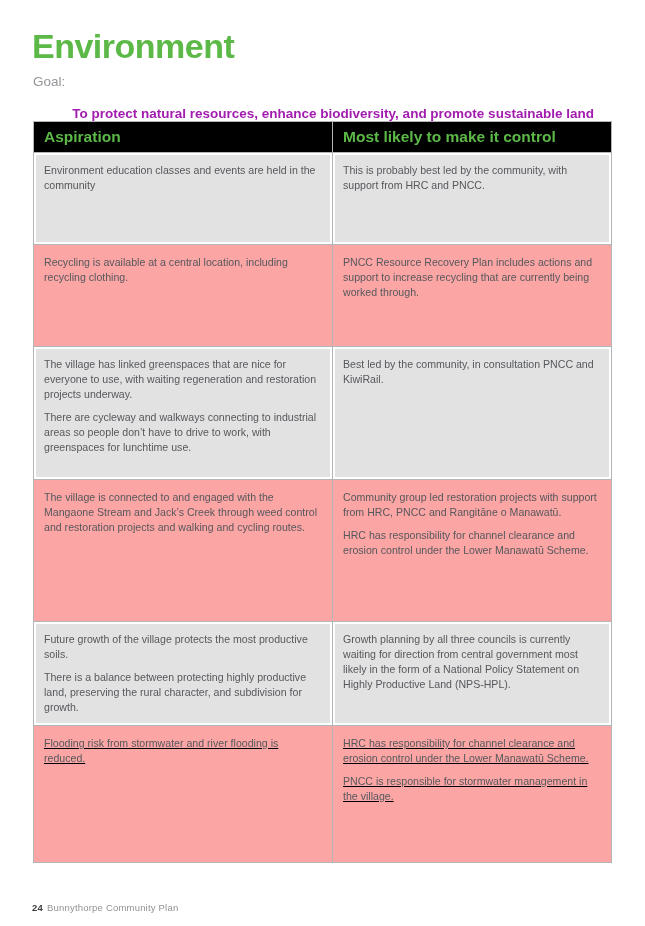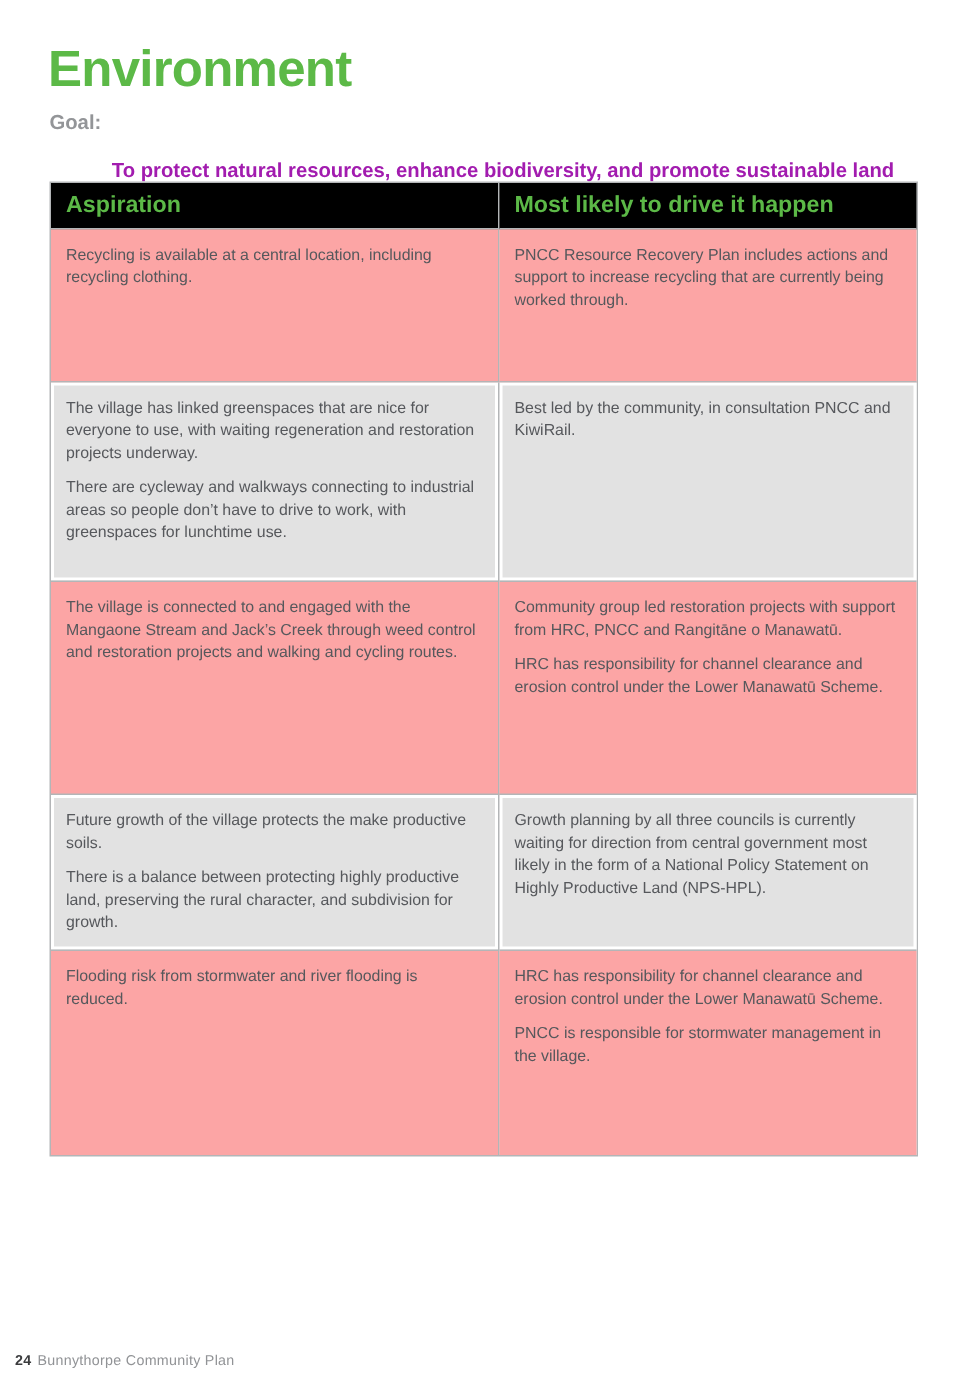--- a/index.html
+++ b/index.html
@@ -27,21 +27,21 @@
     left: 33px; top: 71px;
     width: 565px;
     display: flex;
     font-size: 13.5px;
     line-height: 21px;
   }
   .goal-label {
     color: #939598;
     margin-right: 7px;
     white-space: nowrap;
-    font-weight: bold;
+    font-weight: normal;
   }
   .goal-text {
     color: #a21caf;
     font-weight: bold;
     flex: 1;
     margin-top: 32px;
   }
   table.aspiration-table {
     position: absolute;
     left: 33px; top: 121px;
@@ -76,21 +76,21 @@
   }
   tr:last-child td { border-bottom: none; }
   tr.shaded td {
     background: #e2e2e2;
     box-shadow: inset 0 0 0 2px #ffffff;
   }
   td p { margin: 0 0 8px 0; }
   td p:last-child { margin-bottom: 0; }
   .footer {
     position: absolute;
-    left: 10px; top: 902px;
+    left: 32px; top: 902px;
     font-size: 9.5px;
     letter-spacing: 0.2px;
   }
   .footer .page-number { font-weight: bold; color: #3b3c3e; margin-right: 4px; }
   .footer .footer-text { color: #919396; }
 </style>
 </head>
 <body>
 
 <div class="page">
@@ -103,24 +103,32 @@
   </div>
 
   <table class="aspiration-table">
     <colgroup>
         <col class="c1">
         <col class="c2">
       </colgroup>
     <thead>
       <tr>
         <th>Aspiration</th>
-        <th>Most likely to drive it happen</th>
+        <th>Most likely to make it control</th>
       </tr>
     </thead>
     <tbody>
+        <tr class="shaded" style="height: 92px;">
+          <td>
+            <p>Environment education classes and events are held in the community</p>
+          </td>
+          <td>
+            <p>This is probably best led by the community, with support from HRC and PNCC.</p>
+          </td>
+        </tr>
         <tr style="height: 102px;">
           <td>
             <p>Recycling is available at a central location, including recycling clothing.</p>
           </td>
           <td>
             <p>PNCC Resource Recovery Plan includes actions and support to increase recycling that are currently being worked through.</p>
           </td>
         </tr>
         <tr class="shaded" style="height: 133px;">
           <td>
@@ -135,28 +143,28 @@
           <td>
             <p>The village is connected to and engaged with the Mangaone Stream and Jack’s Creek through weed control and restoration projects and walking and cycling routes.</p>
           </td>
           <td>
             <p>Community group led restoration projects with support from HRC, PNCC and Rangitāne o Manawatū.</p>
             <p>HRC has responsibility for channel clearance and erosion control under the Lower Manawatū Scheme.</p>
           </td>
         </tr>
         <tr class="shaded" style="height: 95px;">
           <td>
-            <p>Future growth of the village protects the make productive soils.</p>
+            <p>Future growth of the village protects the most productive soils.</p>
             <p>There is a balance between protecting highly productive land, preserving the rural character, and subdivision for growth.</p>
           </td>
           <td>
             <p>Growth planning by all three councils is currently waiting for direction from central government most likely in the form of a National Policy Statement on Highly Productive Land (NPS-HPL).</p>
           </td>
         </tr>
-        <tr style="height: 136px;">
+        <tr style="height: 136px; text-decoration: underline;">
           <td>
             <p>Flooding risk from stormwater and river flooding is reduced.</p>
           </td>
           <td>
             <p>HRC has responsibility for channel clearance and erosion control under the Lower Manawatū Scheme.</p>
             <p>PNCC is responsible for stormwater management in the village.</p>
           </td>
         </tr>
       </tbody>
   </table>

